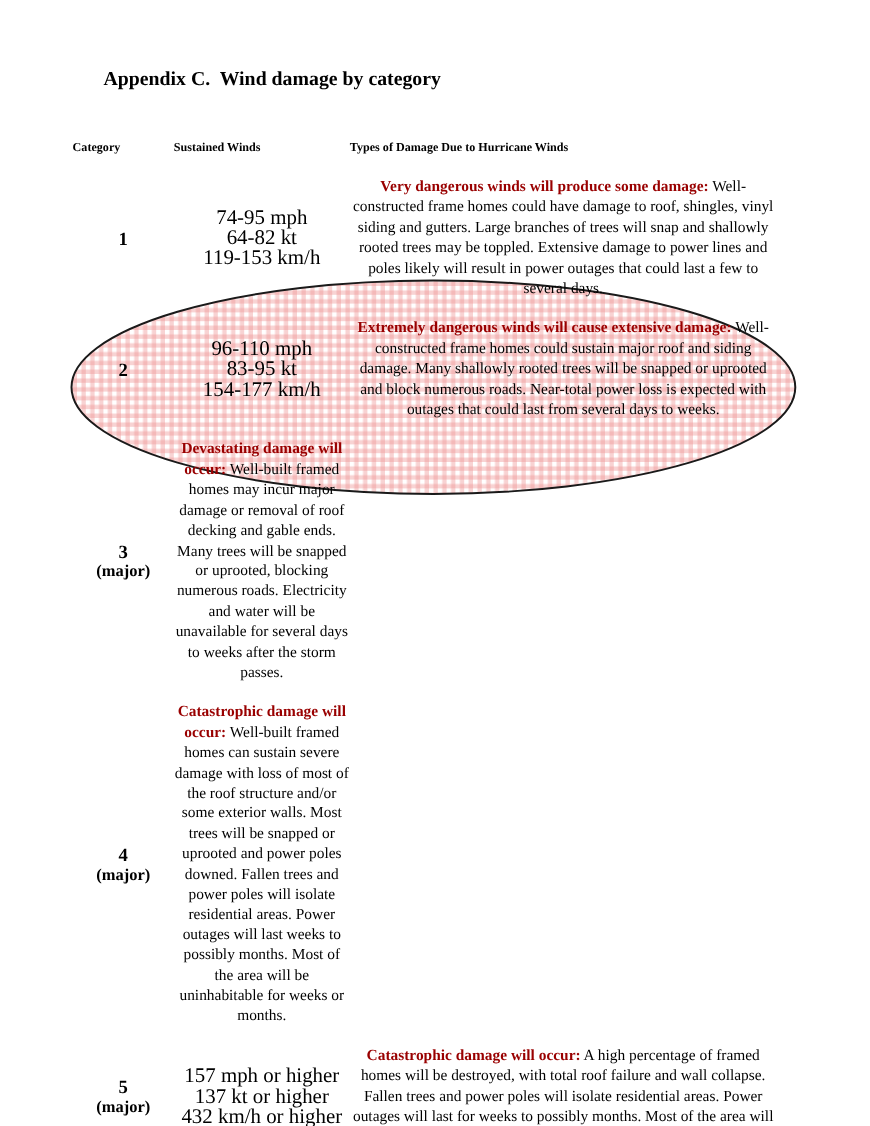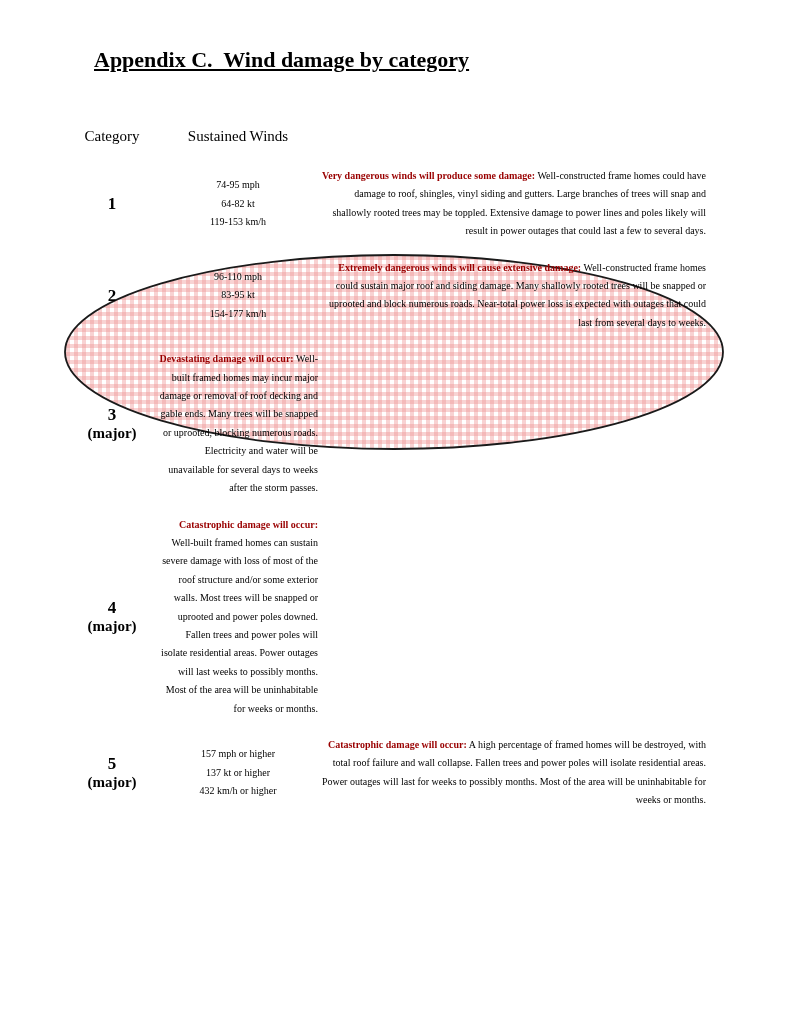--- a/index.html
+++ b/index.html
@@ -9,26 +9,25 @@
     height: 1024px;
     margin: 0 auto;
     background: #ffffff;
     font-family: "Liberation Serif", "DejaVu Serif", serif;
     color: #000;
     overflow: hidden;
   }
   .title {
     position: absolute;
     left: 94px;
-    top: 47px;
-    font-size: 22px;
+    top: 61px;
+    font-size: 18px;
     font-weight: bold;
     white-space: pre-wrap;
     z-index: 2;
-    text-decoration: underline;
   }
   .highlight-svg {
     position: absolute;
     left: 62px;
     top: 252px;
     z-index: 1;
     pointer-events: none;
   }
   .table {
     position: absolute;
@@ -38,41 +37,41 @@
     z-index: 2;
   }
   .hdr-row, .row {
     display: grid;
     grid-template-columns: 92px 160px 388px;
     align-items: center;
   }
   .hdr-row { margin-bottom: 22px; }
   .row { margin-bottom: 18px; }
   .hdr {
-    font-weight: normal;
-    font-size: 15px;
-    text-align: center;
+    font-weight: bold;
+    font-size: 11px;
+    text-align: left;
   }
   .cell-cat {
     text-align: center;
     font-weight: bold;
     align-self: center;
   }
   .cat-num { display: block; font-size: 17px; line-height: 19px; }
   .cat-major { display: block; font-size: 15px; line-height: 19px; }
   .cell-winds {
     text-align: center;
-    font-size: 10px;
+    font-size: 19px;
     line-height: 18.4px;
     align-self: center;
   }
   .cell-damage {
-    font-size: 10px;
+    font-size: 14px;
     line-height: 18.4px;
-    text-align: right;
+    text-align: center;
   }
   .dmg-head {
     font-weight: bold;
     color: var(--heading-color, #990000);
   }
 </style>
 </head>
 <body>
 
 <div class="page">
@@ -88,20 +87,21 @@
       </pattern>
     </defs>
     <ellipse cx="332" cy="100" rx="329" ry="97" fill="url(#gingham)" stroke="#1a1a1a" stroke-width="1.8"></ellipse>
   </svg>
 
   <div class="table">
 
     <div class="hdr-row">
       <div class="hdr">Category</div>
       <div class="hdr">Sustained Winds</div>
+      <div class="hdr">Types of Damage Due to Hurricane Winds</div>
     </div>
 
     <div class="row">
       <div class="cell-cat">
         <span class="cat-num">1</span>
         <span class="cat-major"></span>
       </div>
       <div class="cell-winds">
         <div>74-95 mph</div>
         <div>64-82 kt</div>

